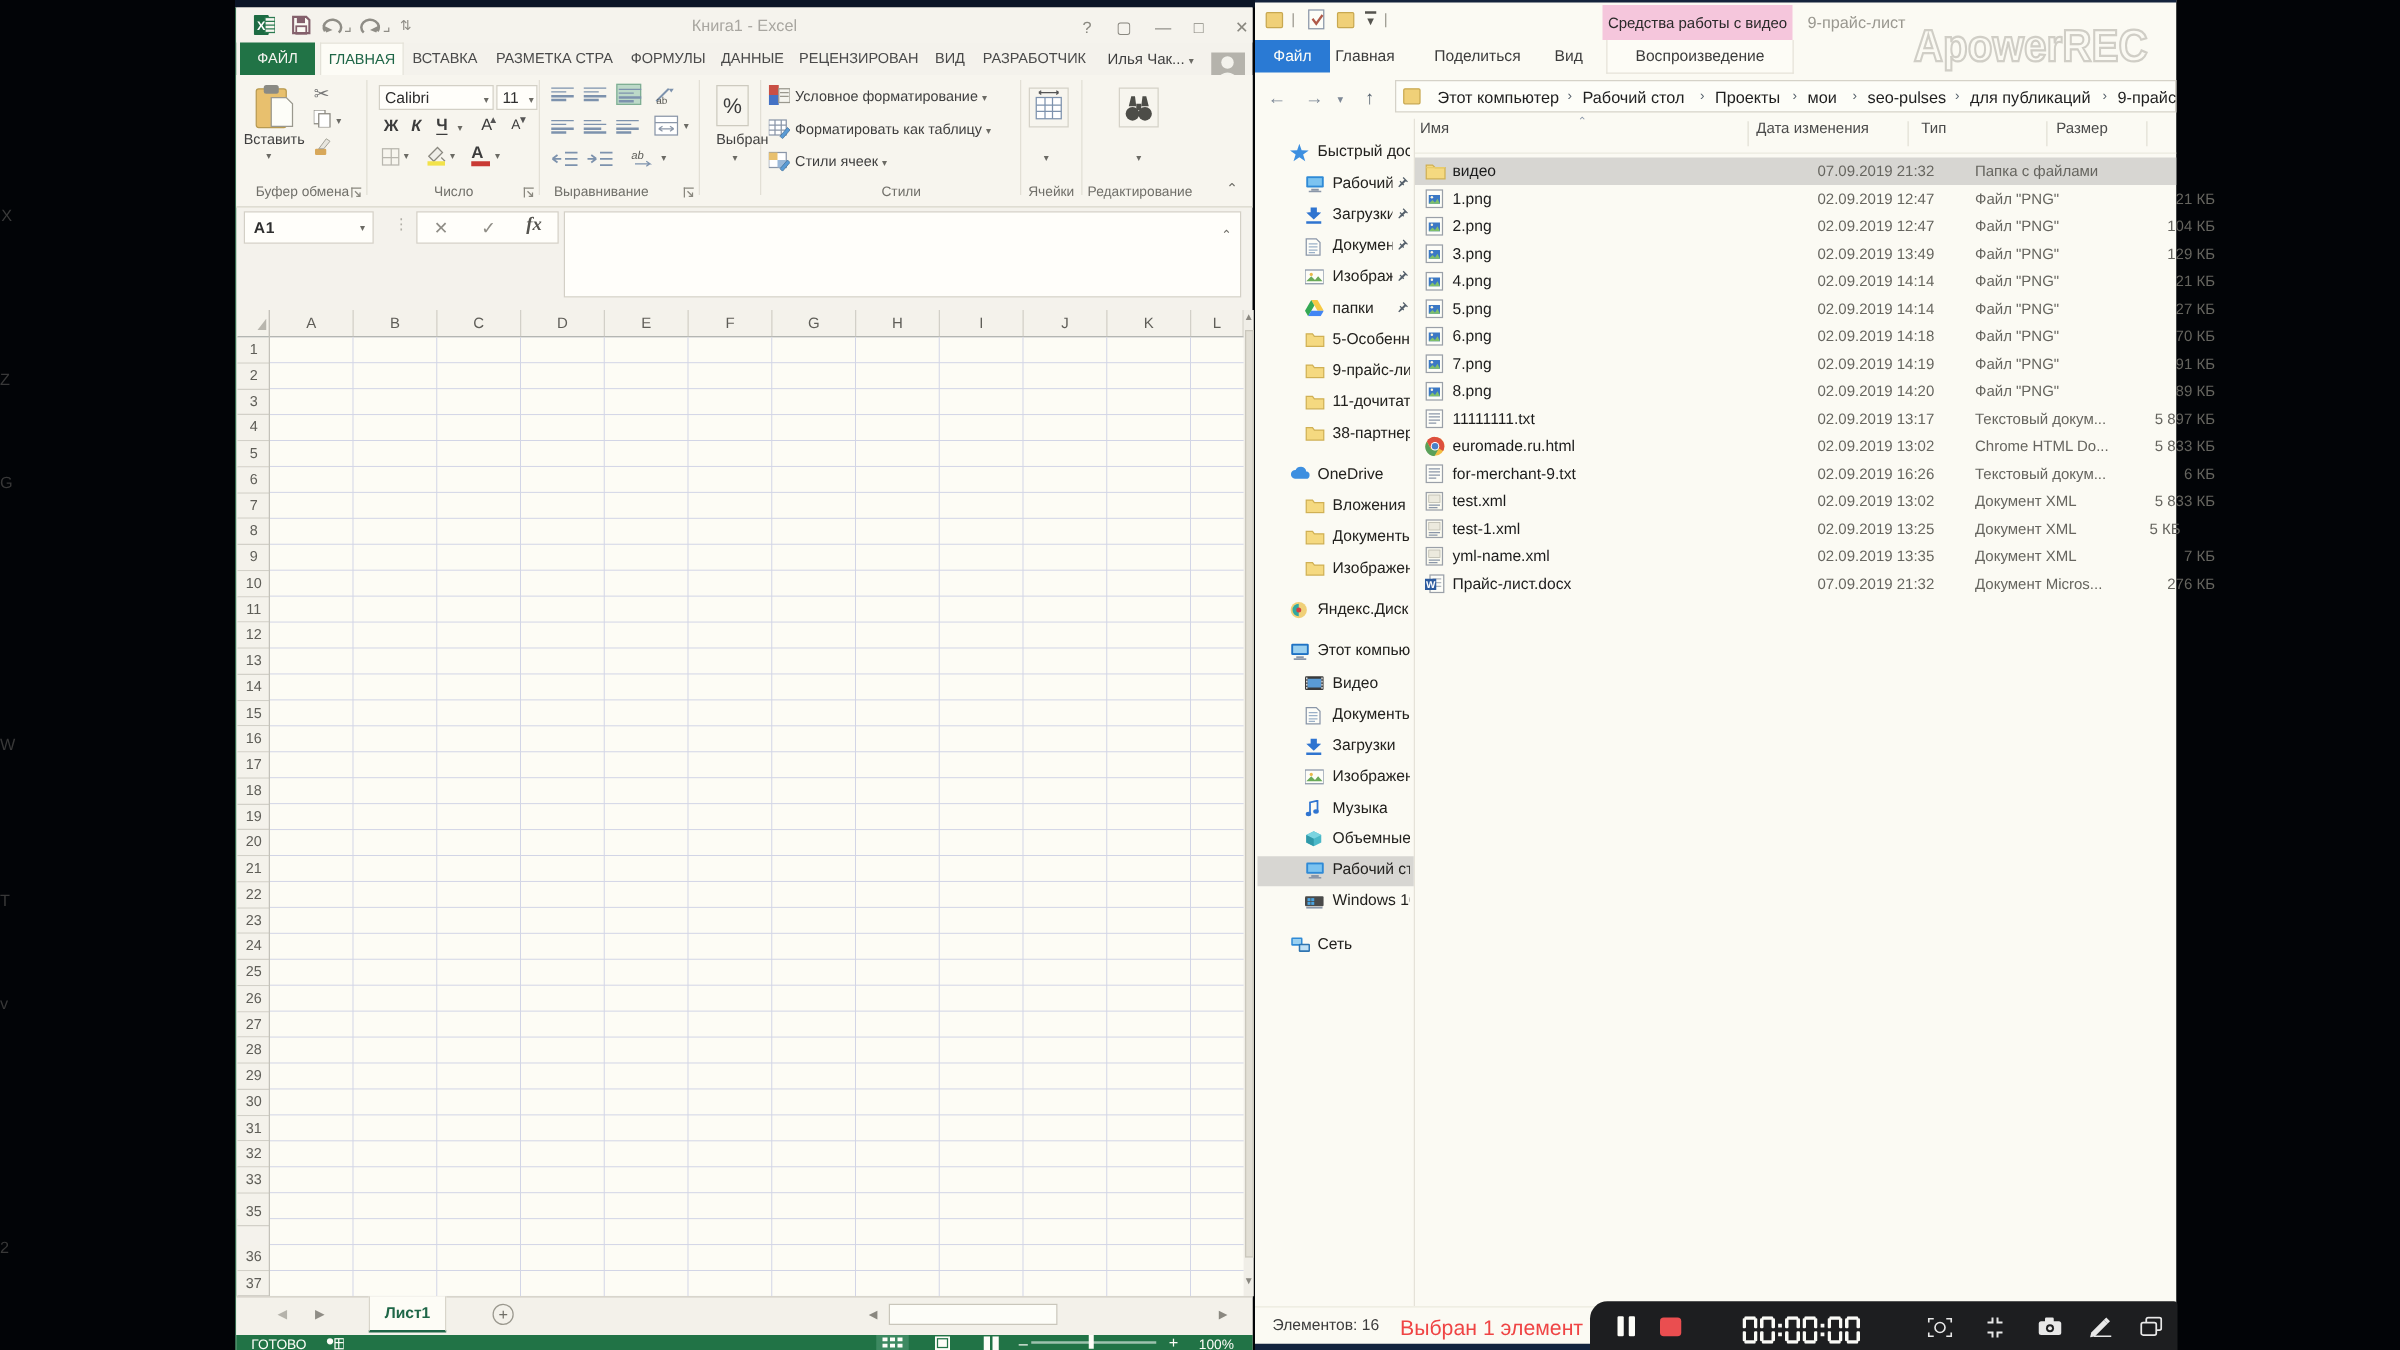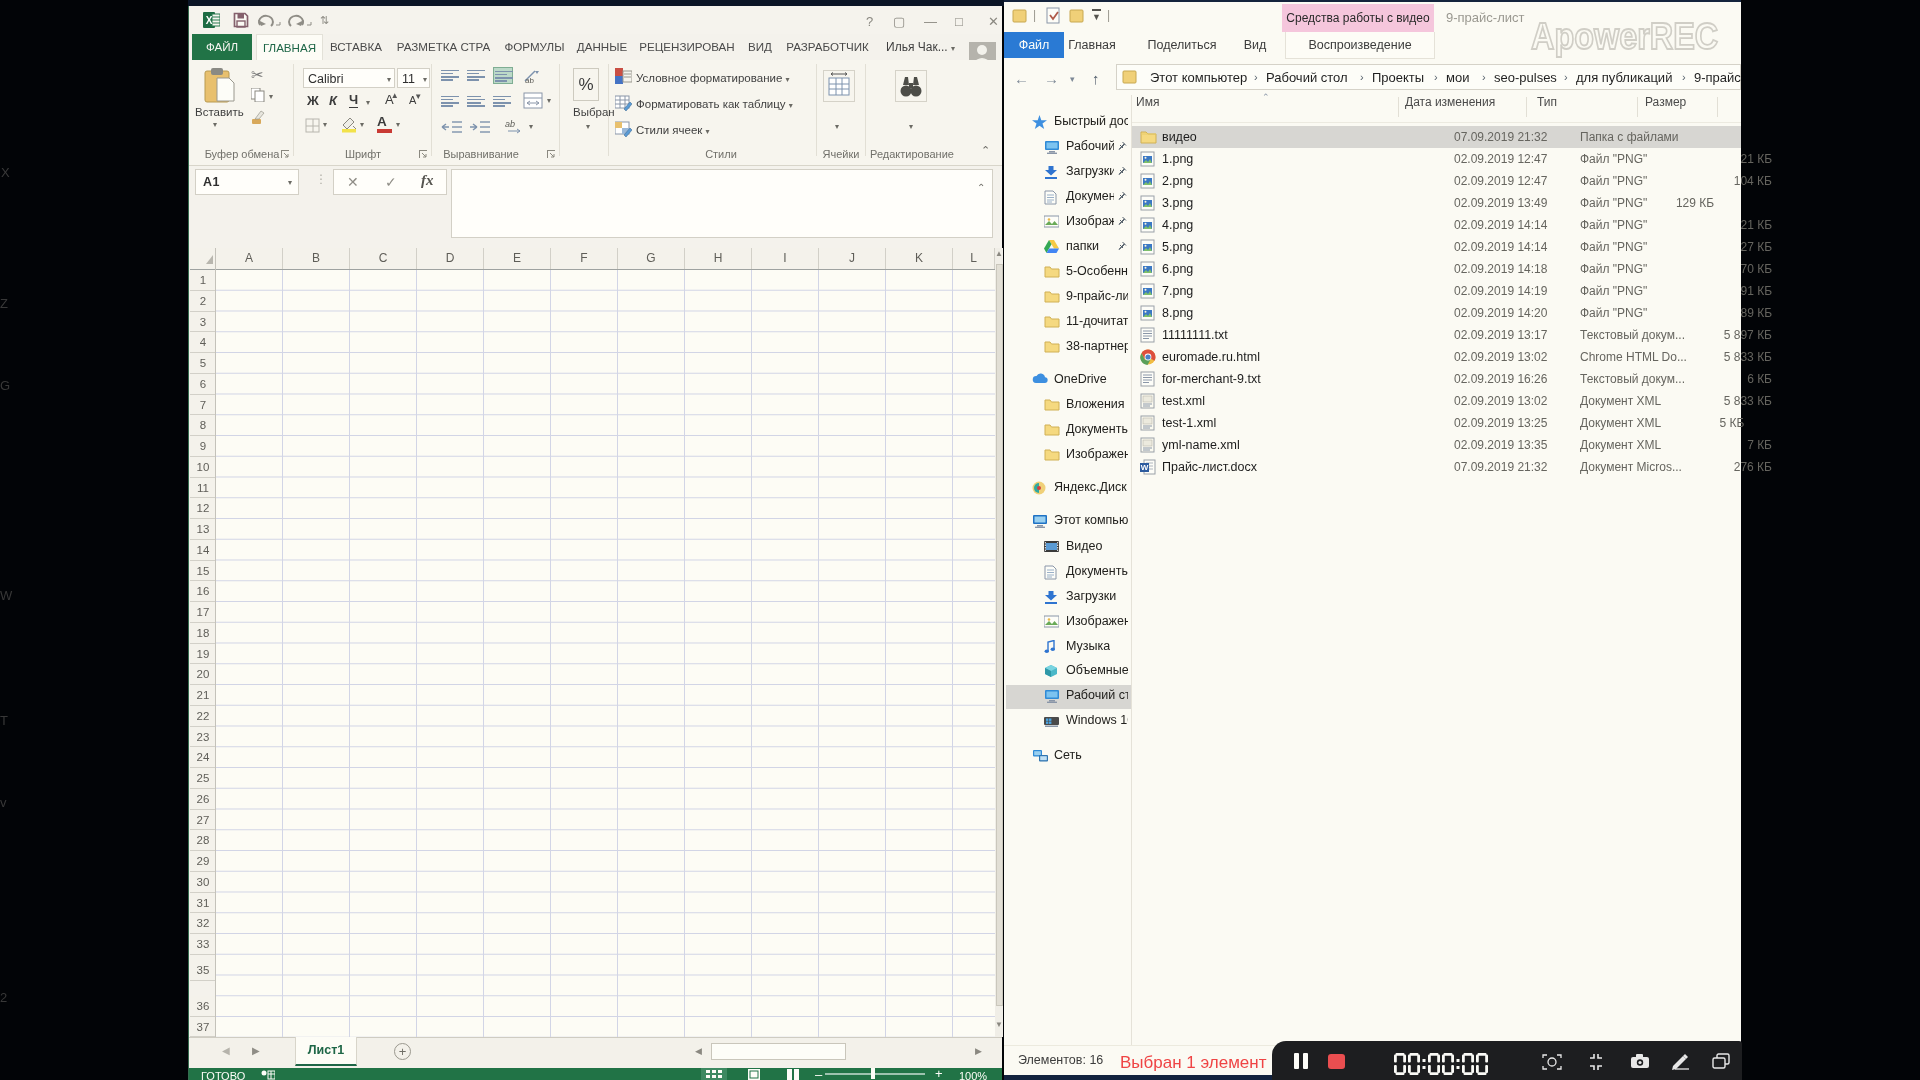--- a/index.html
+++ b/index.html
@@ -53,20 +53,21 @@
 <div class="abs" style="left:1px;top:165px;color:#3a3a3a;font-size:13px">X</div>
 <div class="abs" style="left:0px;top:296px;color:#383838;font-size:13px">Z</div>
 <div class="abs" style="left:0px;top:378px;color:#383838;font-size:13px">G</div>
 <div class="abs" style="left:0px;top:588px;color:#383838;font-size:13px">W</div>
 <div class="abs" style="left:0px;top:713px;color:#383838;font-size:13px">T</div>
 <div class="abs" style="left:0px;top:795px;color:#383838;font-size:13px">v</div>
 <div class="abs" style="left:0px;top:990px;color:#383838;font-size:13px">2</div>
 
 <div id="xl" class="dither">
 <div class="tb"></div>
+<div class="title">Книга1 - Excel</div>
 <div class="abs" style="left:14px;top:6px;width:17px;height:16px">
 <svg width="17" height="16">
         <rect x="0" y="0" width="12" height="16" rx="1" fill="#1d6b43"></rect>
         <rect x="9" y="2" width="8" height="12" fill="#f6f5ef" stroke="#2a7a50" stroke-width="1"></rect>
         <line x1="9" y1="5" x2="17" y2="5" stroke="#2a7a50"></line>
         <line x1="9" y1="8" x2="17" y2="8" stroke="#2a7a50"></line>
         <line x1="9" y1="11" x2="17" y2="11" stroke="#2a7a50"></line>
         <text x="6" y="12" font-size="10" font-weight="bold" fill="#fff" text-anchor="middle" font-family="Liberation Sans">X</text>
       </svg>
     </div>
@@ -114,21 +115,21 @@
       </svg>
     </div>
 <div id="ribbon">
 <div class="rdiv" style="left:104px"></div>
 <div class="rdiv" style="left:242px"></div>
 <div class="rdiv" style="left:370px"></div>
 <div class="rdiv" style="left:419px"></div>
 <div class="rdiv" style="left:627px"></div>
 <div class="rdiv" style="left:676px"></div>
 <div class="rlabel" style="left:8px;width:90px">Буфер обмена</div>
-<div class="rlabel" style="left:112px;width:124px">Шрифт</div>
+<div class="rlabel" style="left:112px;width:124px">Число</div>
 <div class="rlabel" style="left:233px;width:118px">Выравнивание</div>
 <div class="rlabel" style="left:434px;width:196px">Стили</div>
 <div class="rlabel" style="left:630px;width:44px">Ячейки</div>
 <div class="rlabel" style="left:663px;width:120px">Редактирование</div>
 <div class="abs" style="left:92px;top:90px;width:8px;height:8px;border-left:1px solid #8a887f;border-top:1px solid #8a887f">
         <svg width="8" height="8">
           <path d="M2 2 l4 4 M6 3 v3 h-3" stroke="#8a887f" fill="none"></path>
         </svg>
       </div>
 <div class="abs" style="left:230px;top:90px;width:8px;height:8px;border-left:1px solid #8a887f;border-top:1px solid #8a887f">
@@ -545,21 +546,21 @@
       <svg width="15" height="16">
         <rect x="1" y="1" width="13" height="14" fill="#fdfdf8" stroke="#9aA0a8"></rect>
         <rect x="3" y="5" width="9" height="7" fill="#3b78c4"></rect>
         <path d="M3 12 l3 -3 2 2 2 -3 2 4 z" fill="#7fc06a"></path>
         <circle cx="5.5" cy="6.8" r="1" fill="#fdf6e0"></circle>
       </svg>
     </div>
 <div class="frow-name abs" style="left:158px;top:196px;">3.png</div>
 <div class="fmeta abs" style="left:407px;top:196px">02.09.2019 13:49</div>
 <div class="fmeta abs" style="left:533px;top:196px">Файл "PNG"</div>
-<div class="fmeta abs" style="left:608px;top:196px;width:80px;text-align:center">129 КБ</div>
+<div class="fmeta abs" style="left:645px;top:196px;width:80px;text-align:right">129 КБ</div>
 <div class="abs" style="left:136px;top:217px">
       <svg width="15" height="16">
         <rect x="1" y="1" width="13" height="14" fill="#fdfdf8" stroke="#9aA0a8"></rect>
         <rect x="3" y="5" width="9" height="7" fill="#3b78c4"></rect>
         <path d="M3 12 l3 -3 2 2 2 -3 2 4 z" fill="#7fc06a"></path>
         <circle cx="5.5" cy="6.8" r="1" fill="#fdf6e0"></circle>
       </svg>
     </div>
 <div class="frow-name abs" style="left:158px;top:218px;text-align:center;">4.png</div>
 <div class="fmeta abs" style="left:407px;top:218px">02.09.2019 14:14</div>

